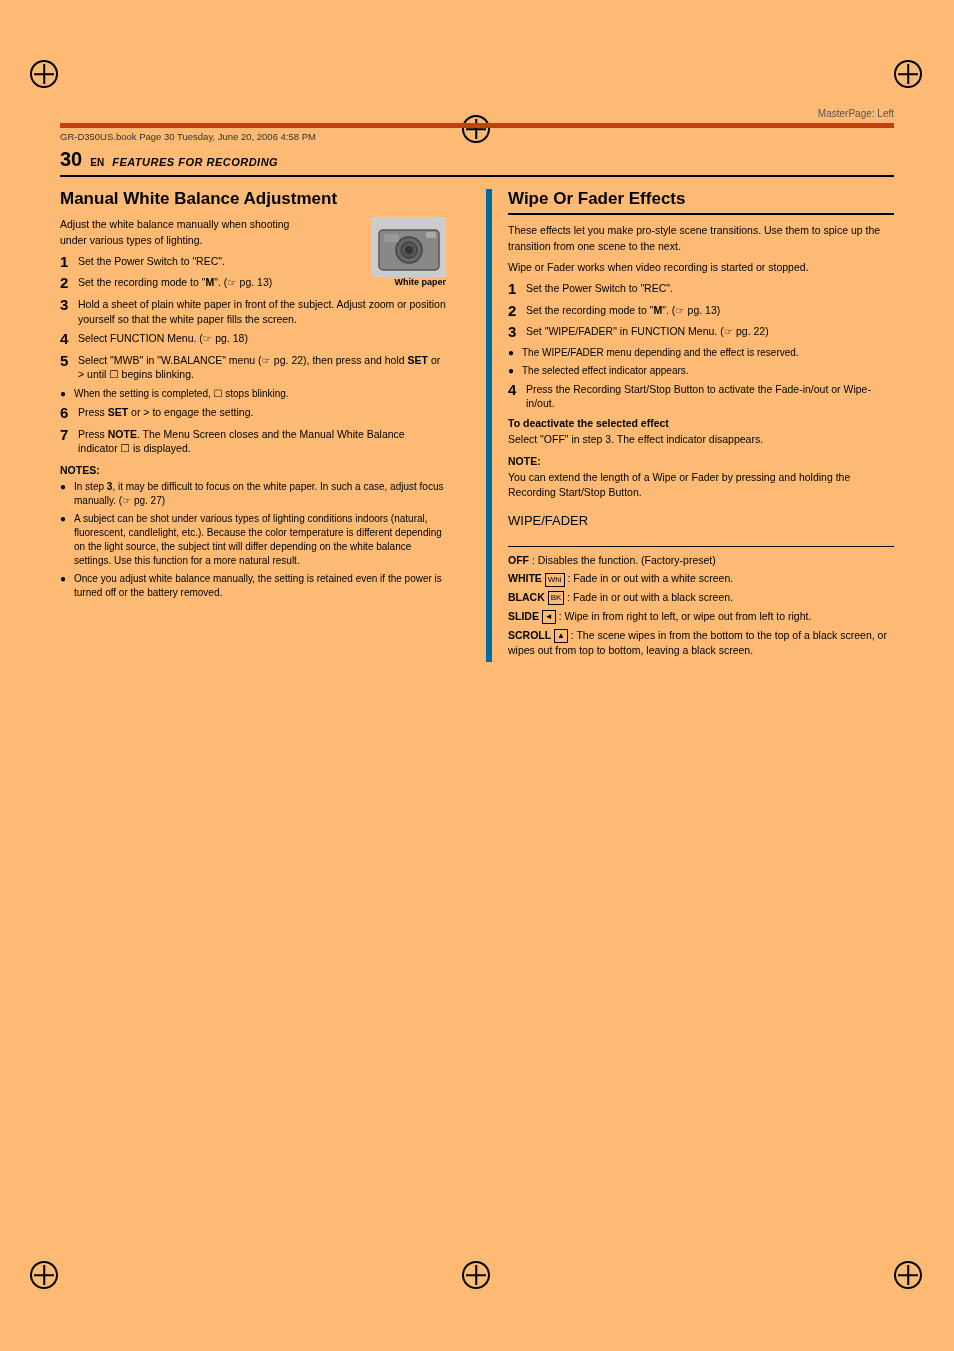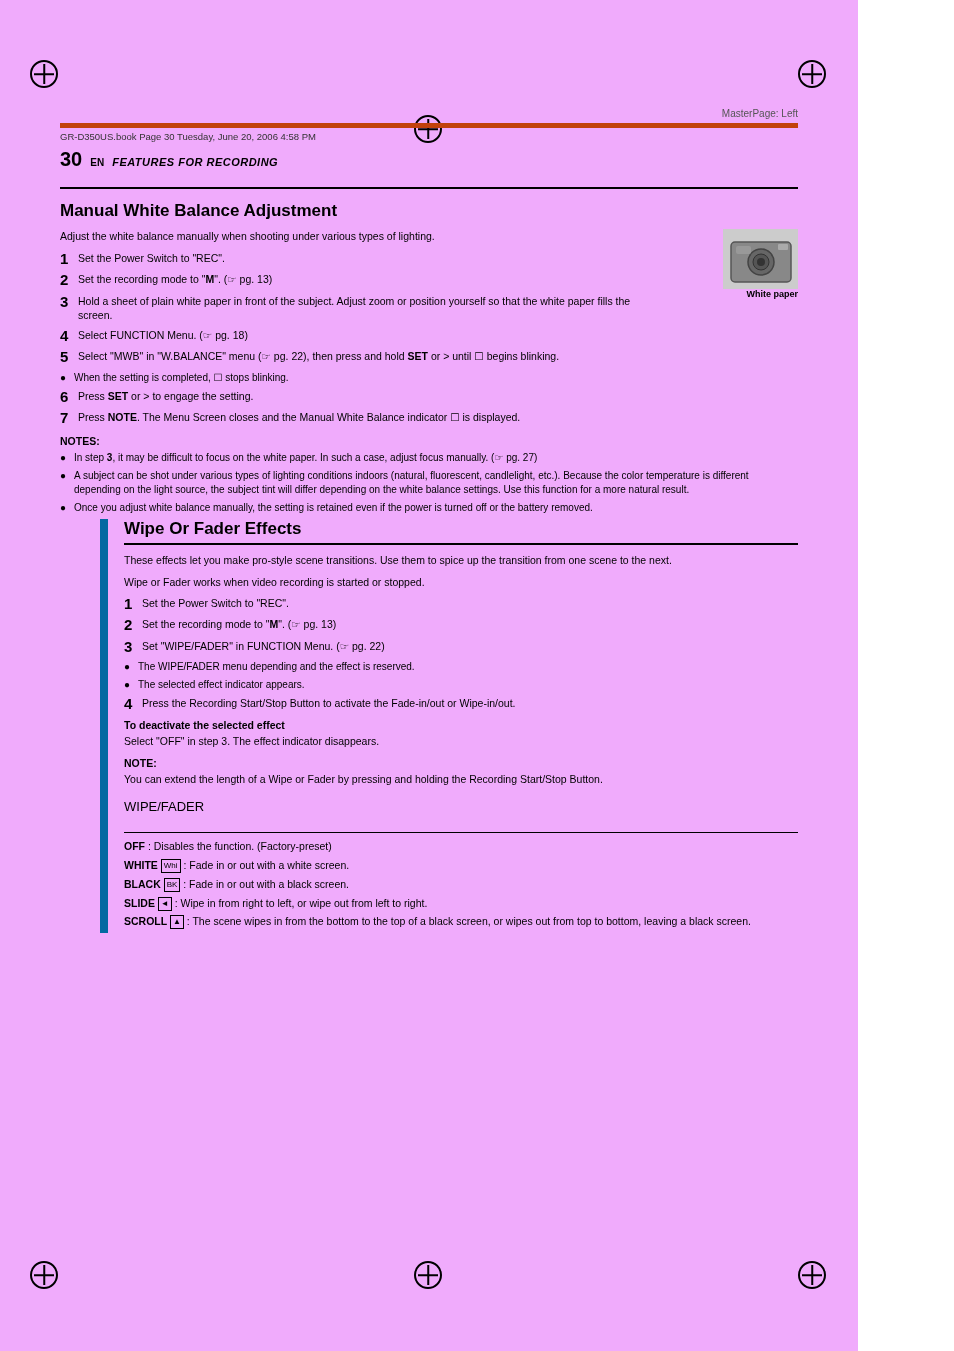--- a/index.html
+++ b/index.html
@@ -5,23 +5,23 @@
     * { margin: 0; padding: 0; box-sizing: border-box; }
     body {
       width: 954px;
       min-height: 1351px;
       background: #fff;
       font-family: Arial, Helvetica, sans-serif;
       font-size: 11px;
       color: #000;
     }
     .page {
-      width: 858px;
+      width: 954px;
       min-height: 1351px;
-      background: #f0abfc;
+      background: #fdba74;
       position: relative;
       padding: 0;
     }
     
     .master-page-label {
       position: absolute;
       top: 108px;
       right: 60px;
       font-size: 10px;
       color: #555;
@@ -52,21 +52,21 @@
       right: 60px;
       bottom: 80px;
     }
 
     
     .chapter-heading {
       display: flex;
       align-items: baseline;
       gap: 8px;
       border-bottom: 2px solid #000;
-      padding-bottom: 16px;
+      padding-bottom: 4px;
       margin-bottom: 12px;
     }
     .chapter-number {
       font-size: 20px;
       font-weight: bold;
     }
     .chapter-en {
       font-size: 10px;
       font-weight: bold;
     }
@@ -74,24 +74,23 @@
       font-size: 11px;
       font-weight: bold;
       font-style: italic;
       letter-spacing: 0.5px;
       text-transform: uppercase;
     }
 
     
     .two-col {
       display: flex;
-      flex-direction: column;
     }
     .col-left { flex: 1; }
-    .col-right { flex: 1; border-left: 8px solid #0369a1; padding-left: 16px; margin-left: 40px; }
+    .col-right { flex: 1; border-left: 6px solid #0369a1; padding-left: 16px; margin-left: 40px; }
 
     
     .section-title {
       font-size: 17px;
       font-weight: bold;
       margin-bottom: 8px;
       line-height: 1.2;
     }
     .section-title-right {
       font-size: 17px;

